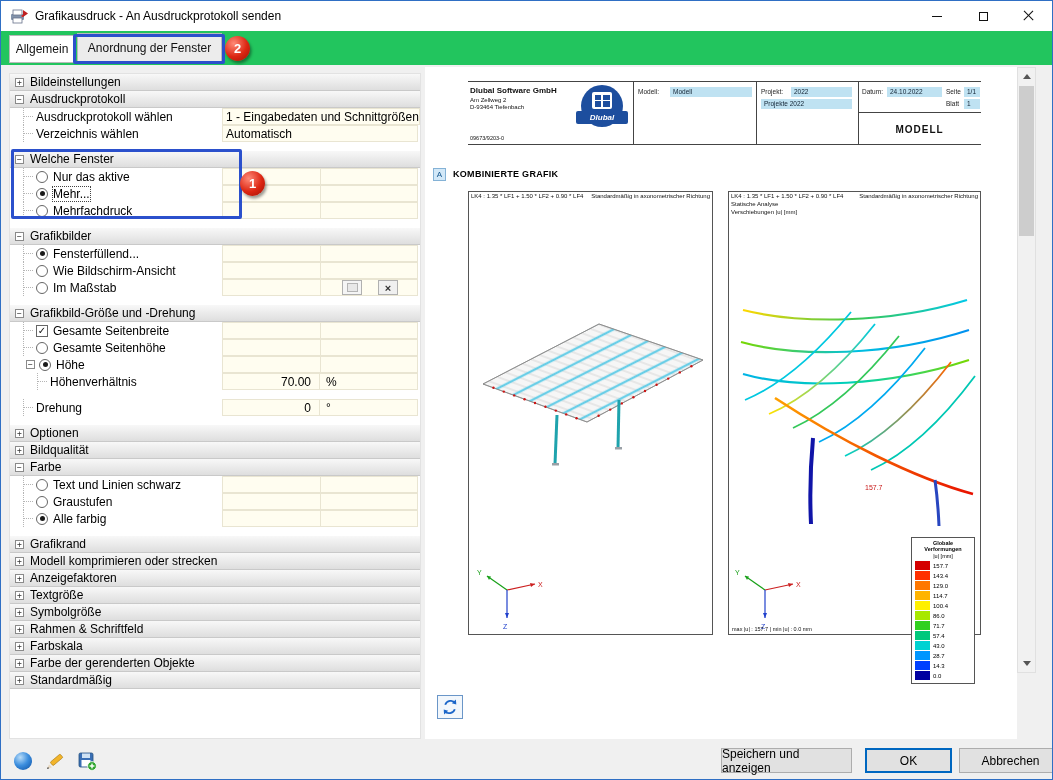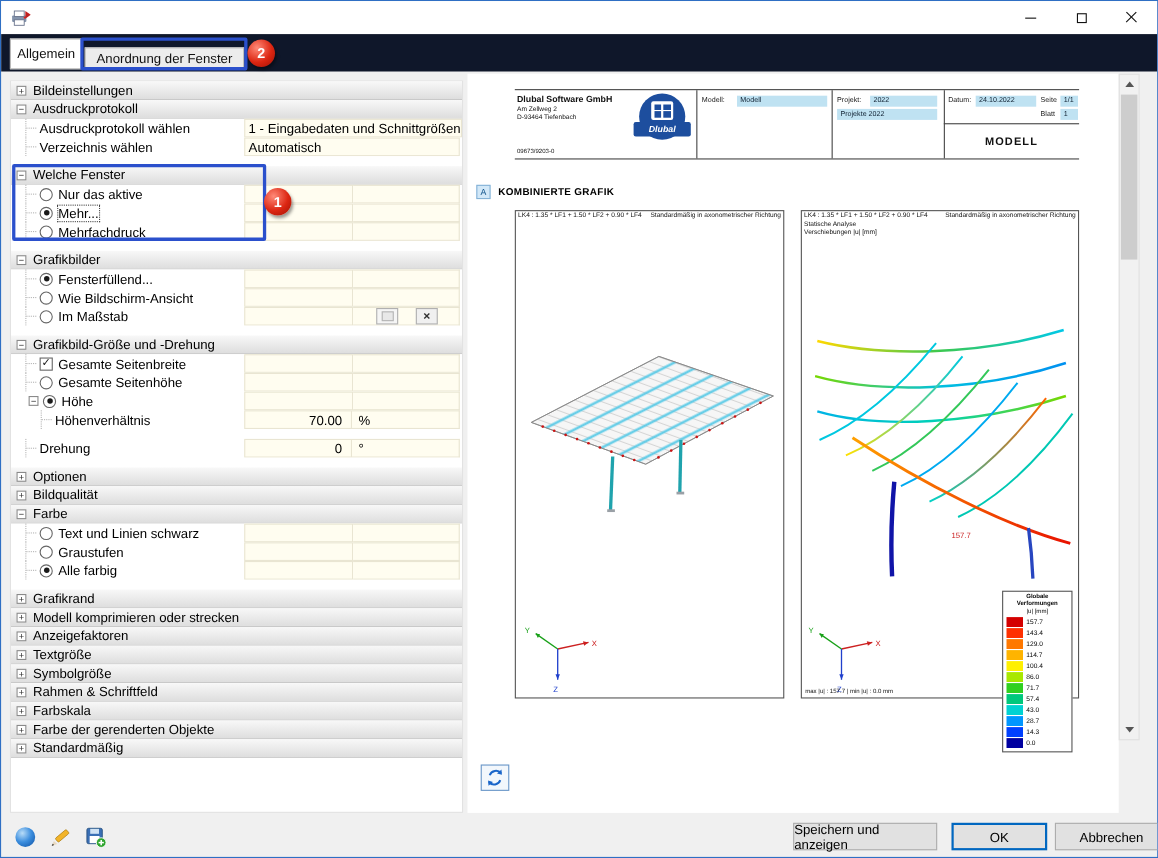--- a/index.html
+++ b/index.html
@@ -12,22 +12,22 @@
 .title{font-size:12px;color:#000;white-space:nowrap}
 .tbtns{position:absolute;right:0;top:0;height:30px;display:flex}
 .tbtn{width:46px;height:30px;display:flex;align-items:center;justify-content:center}
 .gmin{width:10px;height:1px;background:#111}
 .gmax{width:9px;height:9px;border:1px solid #111}
 .gx{position:relative;width:12px;height:12px}
 .gx::before,.gx::after{content:"";position:absolute;left:-1px;top:5px;width:13px;height:1.3px;background:#111}
 .gx::before{transform:rotate(45deg)}.gx::after{transform:rotate(-45deg)}
 
 
-.tabbar{position:absolute;left:0;top:30px;right:0;height:34px;background:#0f172a}
-.tab{position:absolute;bottom:2px;height:20px;display:flex;align-items:center;justify-content:center;font-size:12px;border:1px solid #b9b9b9;background:#ececec;color:#111}
+.tabbar{position:absolute;left:0;top:30px;right:0;height:34px;background:#22c55e}
+.tab{position:absolute;bottom:2px;height:30px;display:flex;align-items:center;justify-content:center;font-size:12px;border:1px solid #b9b9b9;background:#ececec;color:#111}
 .tab.active{background:#fff;height:28px;z-index:2}
 .tab.t1{left:8px;width:66px}
 .tab.t2{left:76px;width:145px}
 .tab-hl{position:absolute;left:72px;top:3px;width:152px;height:30px;border:3px solid #2b50cc;border-radius:2px;z-index:3;pointer-events:none}
 .badge{position:absolute;width:25px;height:25px;border-radius:50%;background:radial-gradient(circle at 35% 30%,#ff8a78,#dc2612 55%,#9e1004);color:#fff;font-size:13px;font-weight:bold;display:flex;align-items:center;justify-content:center;box-shadow:1.5px 2.5px 3px rgba(0,0,0,.4);z-index:10}
 .badge.b2{left:224px;top:5px}
 .badge.b1{left:230px;top:97px}
 
 
 .leftpanel{position:absolute;left:8px;top:72px;width:412px;height:666px;background:#fff;border:1px solid #e2e2e2}
@@ -122,20 +122,21 @@
   <div class="titlebar">
     <span class="appicon">
       <svg viewBox="0 0 18 16" width="18" height="16">
         <rect x="1" y="6" width="13" height="6" rx="1" fill="#8494ac"></rect>
         <rect x="3" y="2" width="9" height="5" fill="#fff" stroke="#66718a" stroke-width="0.8"></rect>
         <rect x="3" y="10" width="9" height="5" fill="#fff" stroke="#66718a" stroke-width="0.8"></rect>
         <circle cx="12.5" cy="8" r="1" fill="#d22"></circle>
         <path d="M13,2 l5,3.5 -5,3.5 z" fill="#c02020"></path>
       </svg>
     </span>
+    <span class="title">Grafikausdruck - An Ausdruckprotokoll senden</span>
     <div class="tbtns">
       <div class="tbtn">
           <span class="gmin"></span>
         </div>
       <div class="tbtn">
           <span class="gmax"></span>
         </div>
       <div class="tbtn">
           <span class="gx"></span>
         </div>

